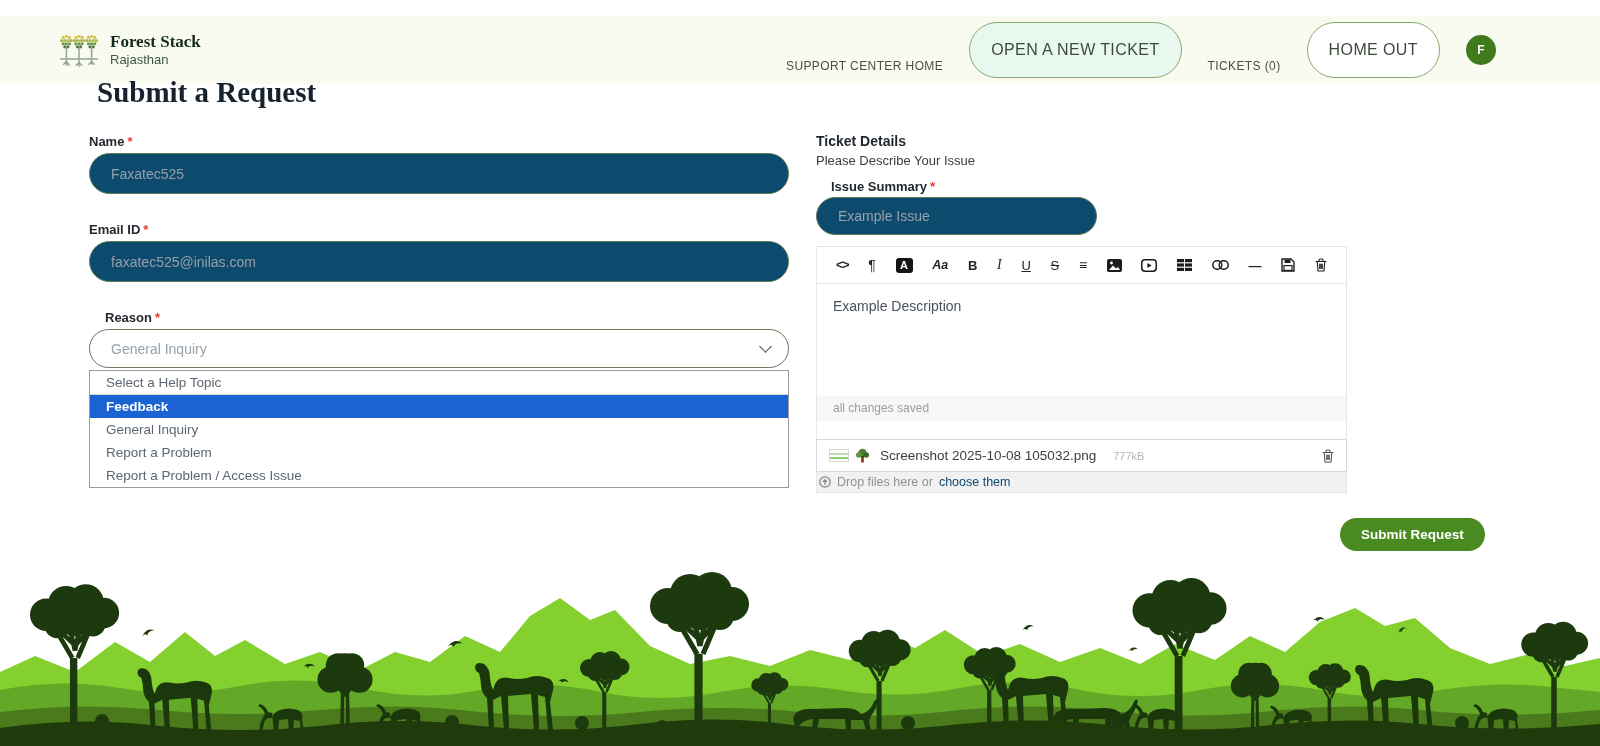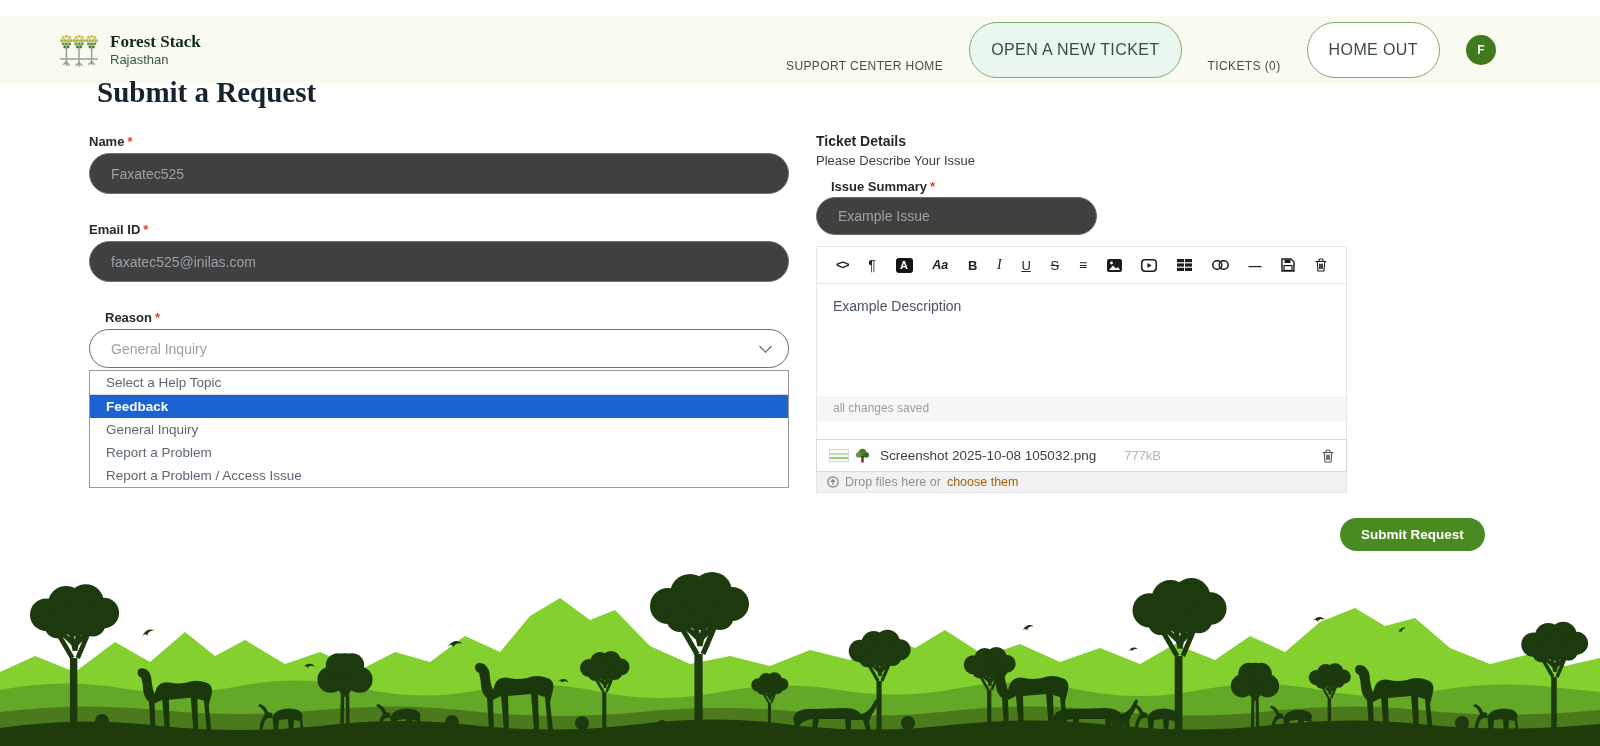--- a/index.html
+++ b/index.html
@@ -30,21 +30,21 @@
   }
   
   .page-title{
     position:absolute;left:89px;top:68px;margin:8px;
     font-family:"Liberation Serif",serif;font-weight:bold;font-size:29px;color:#16222e;
   }
   
   .field-label{position:absolute;font-size:13px;font-weight:bold;color:#23292f;}
   .req{color:#e23b2c;margin-left:3px;}
   .text-input{
-    position:absolute;box-sizing:border-box;background:#404040;outline:none;
+    position:absolute;box-sizing:border-box;background:#0c4a6e;outline:none;
     border:1px solid #64785c;border-radius:21px;padding:0 21px;
     font-family:"Liberation Sans",sans-serif;font-size:14px;color:#98a0a8;
   }
   #name-label{left:89px;top:134px;}
   #name-input{left:89px;top:153px;width:700px;height:41px;}
   #email-label{left:89px;top:222px;}
   #email-input{left:89px;top:241px;width:700px;height:41px;}
   #reason-label{left:89px;top:310px;padding-left:16px;}
   .selectbox{
     position:absolute;left:89px;top:329px;width:700px;height:39px;box-sizing:border-box;
@@ -93,28 +93,28 @@
   }
   .editor-spacer{height:18px;background:#fff;border-left:1px solid #e6e6e6;border-right:1px solid #e6e6e6;}
   .attach-row{
     height:33px;border:1px solid #d9d9d9;background:#fff;box-sizing:border-box;
     display:flex;align-items:center;padding:0 12px;
   }
   .thumb1{width:20px;height:13px;border:1px solid #cfd8cf;box-sizing:border-box;
     background:linear-gradient(#ffffff 0 3px,#bfe0b0 3px 5px,#ffffff 5px 7px,#8fcf7a 7px 9px,#ffffff 9px);}
   .thumb2{margin-left:6px;display:flex;}
   .attach-name{font-size:13.5px;color:#3a4045;margin-left:10px;}
-  .attach-size{font-size:13px;color:#b5b5b5;margin-left:28px;}
+  .attach-size{font-size:11px;color:#b5b5b5;margin-left:17px;}
   .attach-trash{margin-left:auto;cursor:pointer;display:flex;}
   .dropzone{
     height:21px;background:#f1f1f1;display:flex;align-items:center;gap:6px;
-    padding:0 10px;font-size:12.5px;color:#8e9397;
+    padding:0 2px;font-size:12.5px;color:#8e9397;
     border-left:1px solid #e6e6e6;border-right:1px solid #e6e6e6;border-bottom:1px solid #e6e6e6;box-sizing:border-box;
   }
-  .dz-link{color:#a16207;cursor:pointer;text-align:center;}
+  .dz-link{color:#0c4a6e;cursor:pointer;text-align:center;}
   .submit-btn{
     position:absolute;left:1340px;top:518px;height:33px;padding:0 21px;
     background:#4a8b21;color:#fff;font-weight:bold;font-size:13.5px;
     border:none;border-radius:17px;cursor:pointer;font-family:"Liberation Sans",sans-serif;
   }
   
   .footer-art{position:absolute;left:0;top:560px;width:1600px;height:186px;}
 </style>
 </head>
 <body>

